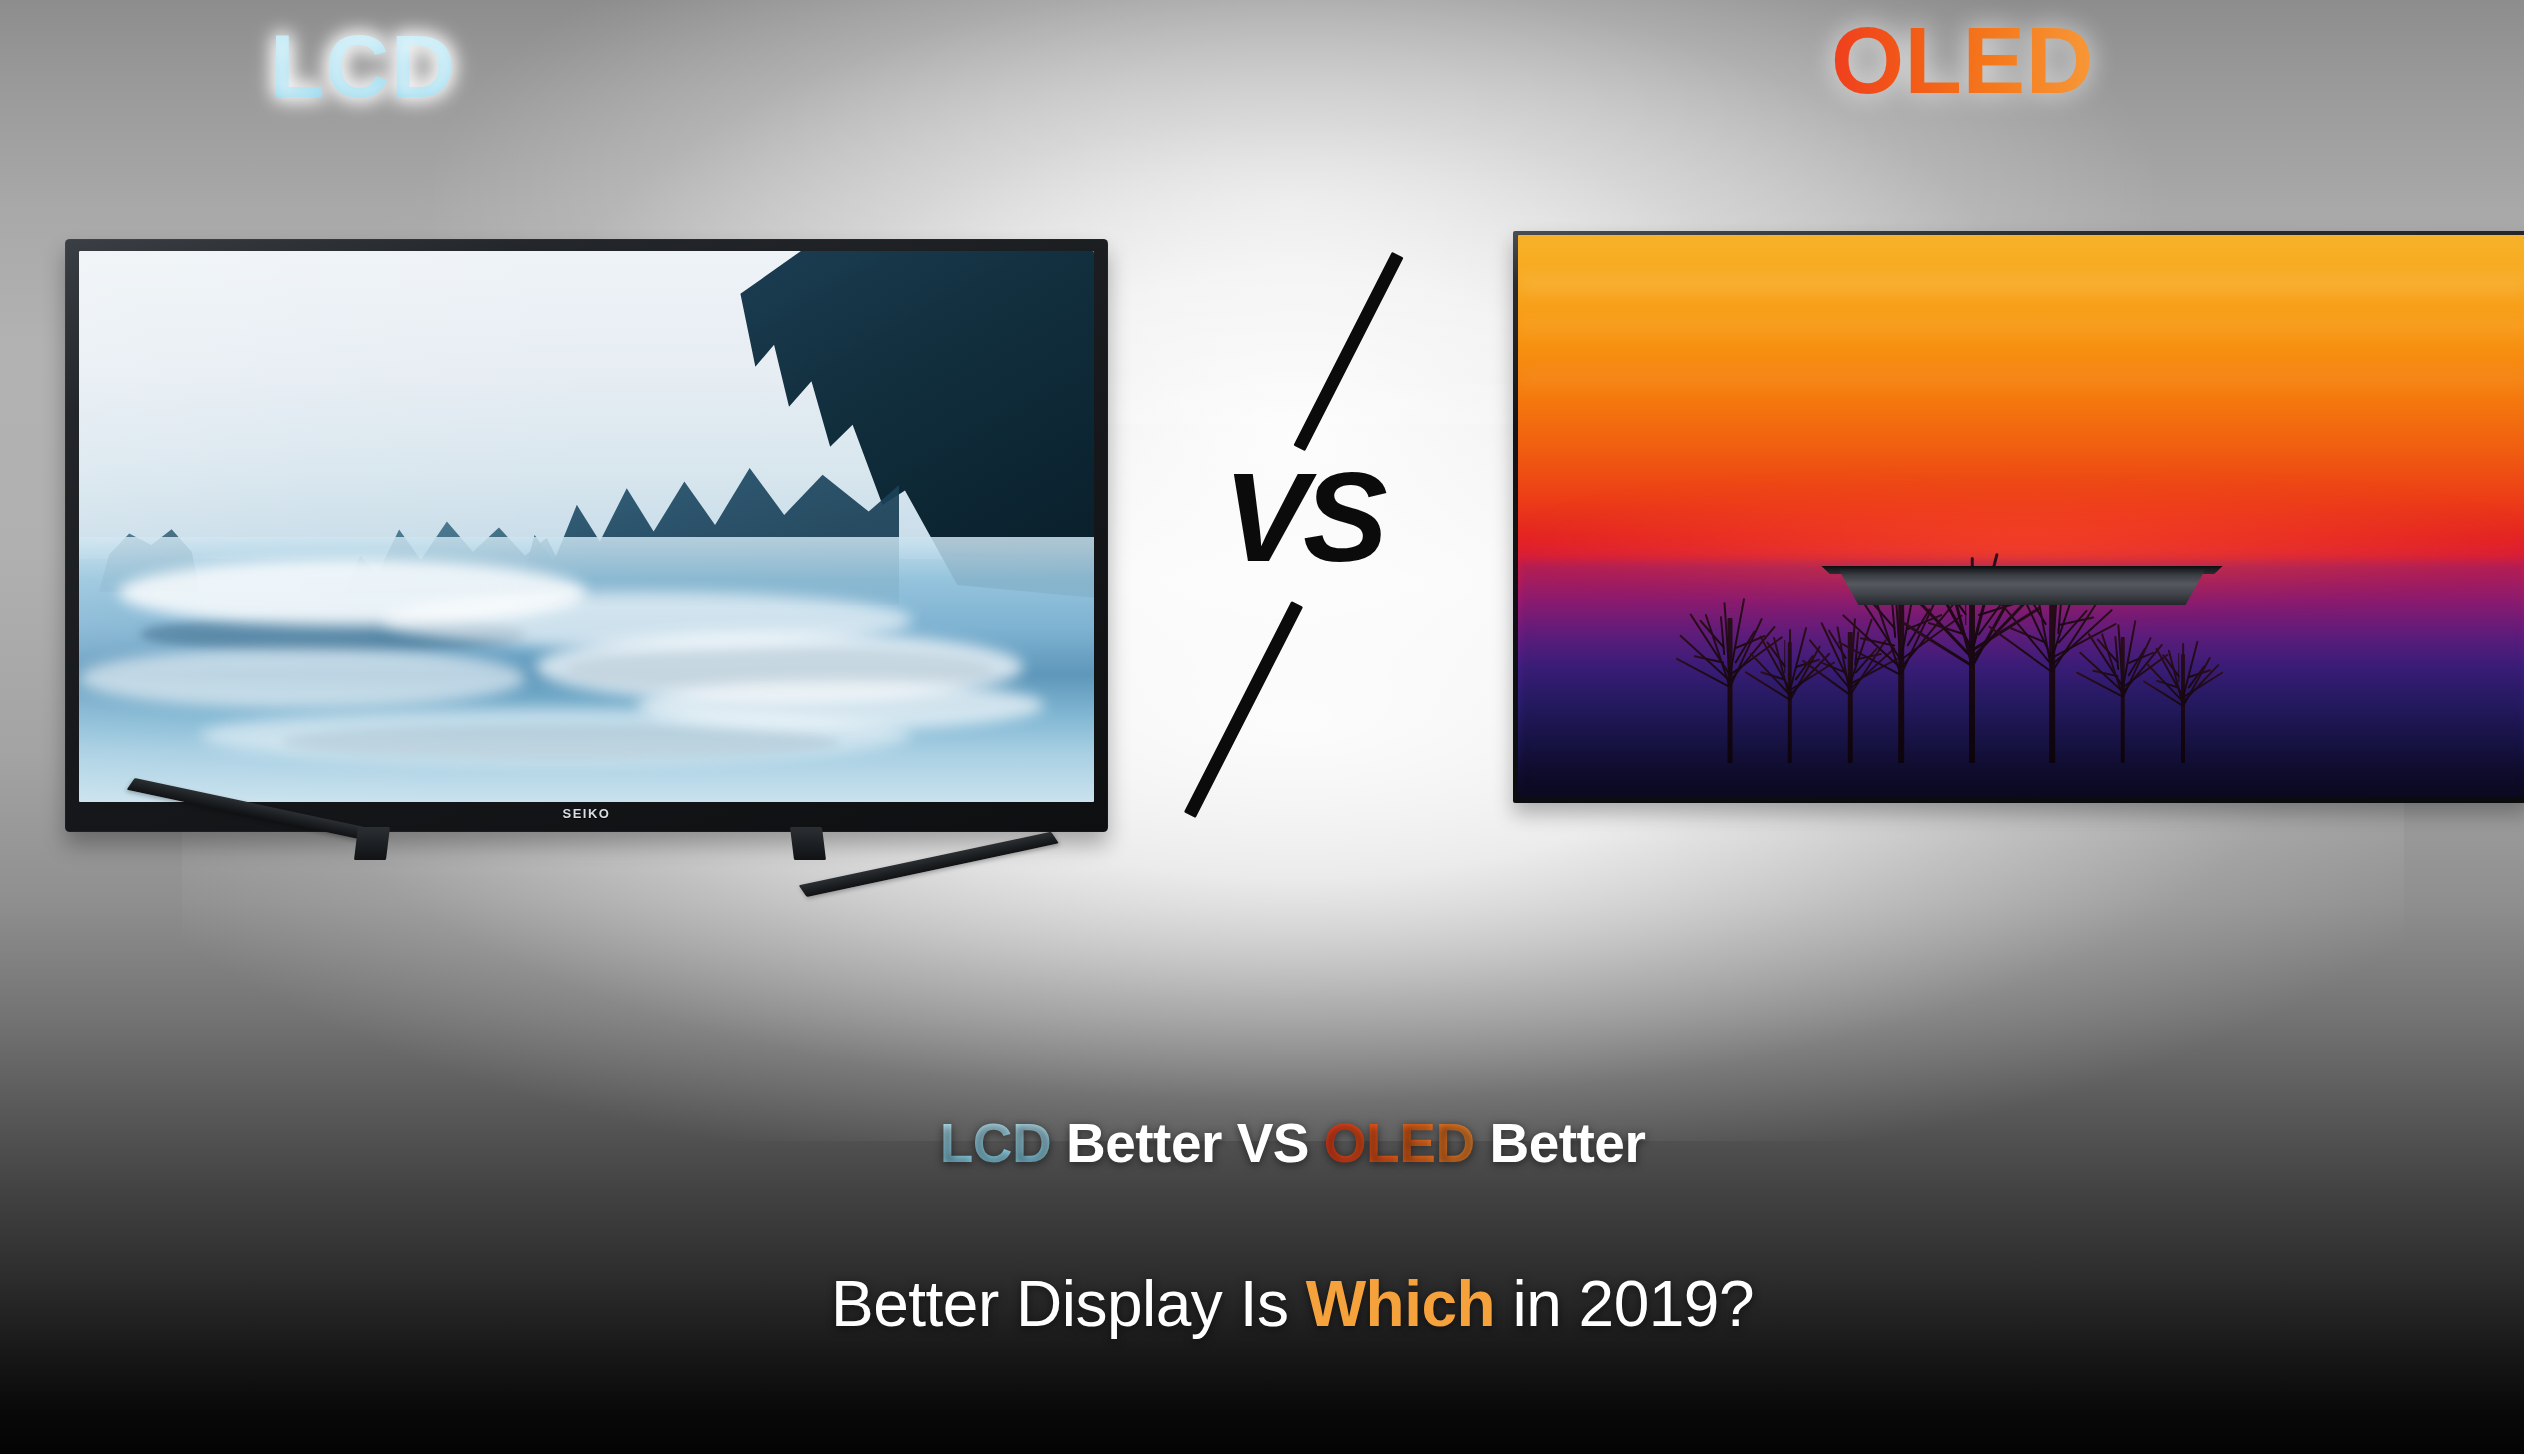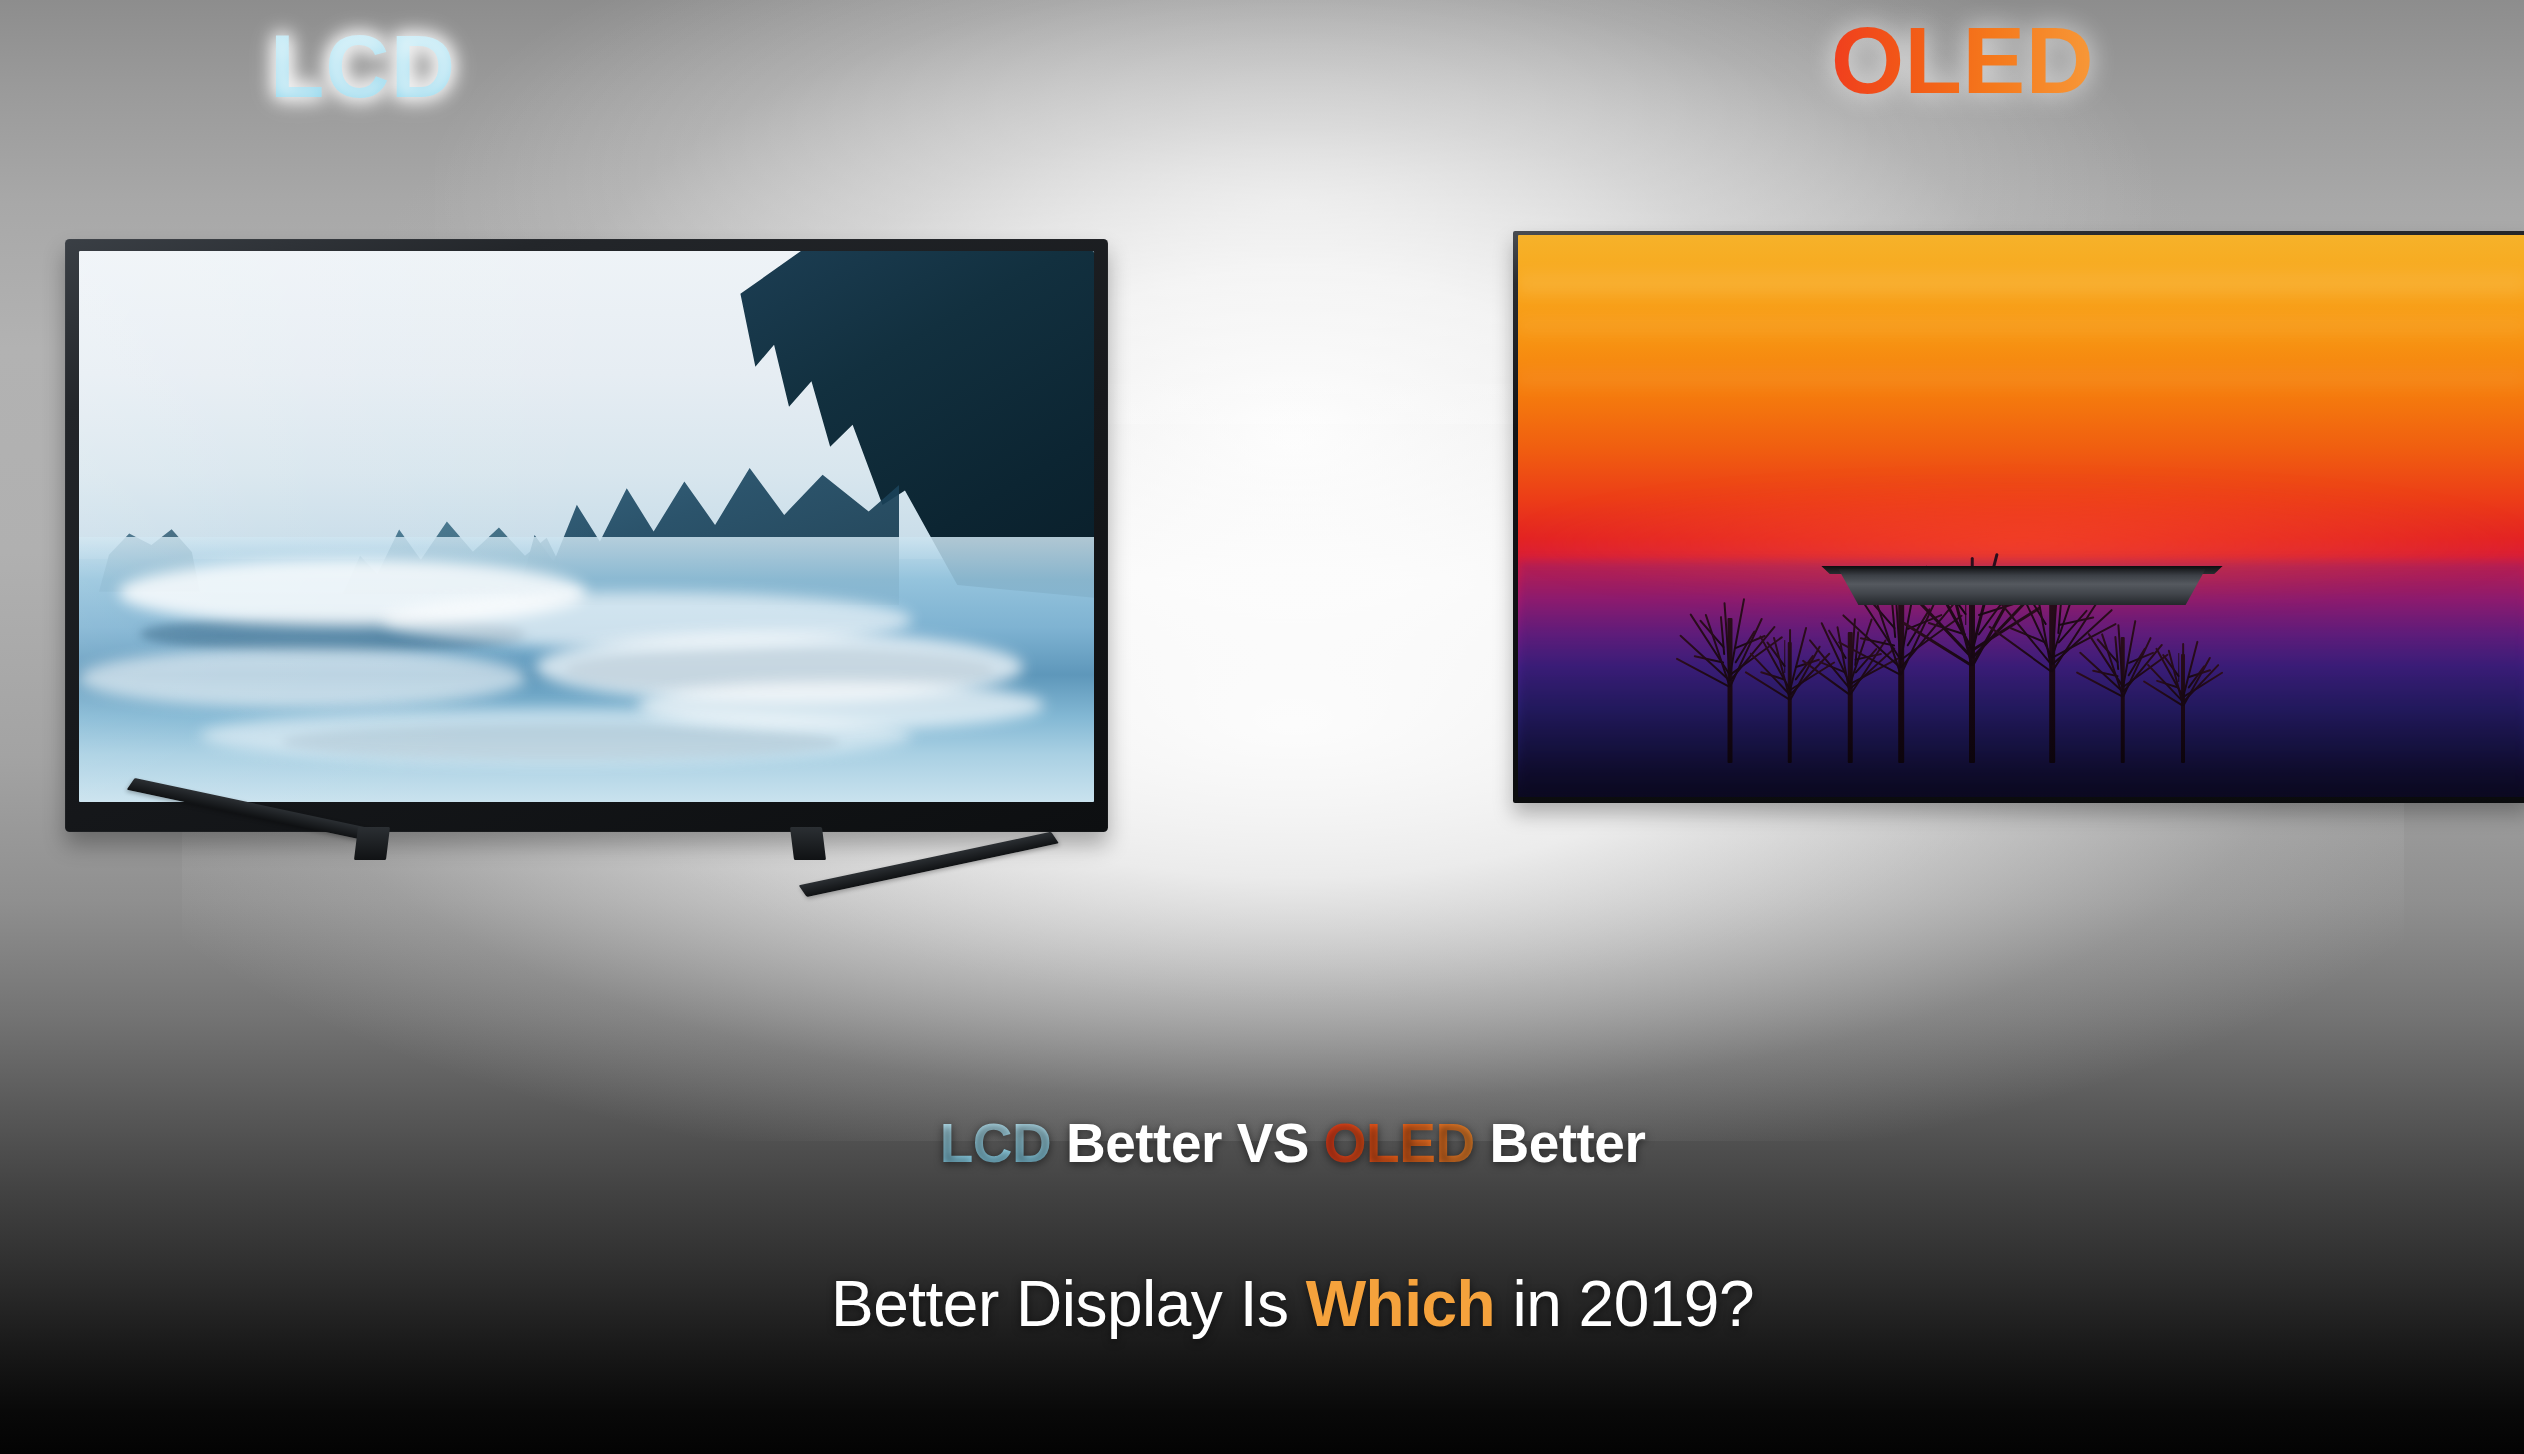--- a/index.html
+++ b/index.html
@@ -291,31 +291,39 @@
       <div class="wave-dark w3"></div>
       <div class="foam f1"></div>
       <div class="foam f2"></div>
       <div class="foam f3"></div>
       <div class="foam f4"></div>
       <div class="foam f5"></div>
       <div class="foam f6"></div>
       <div class="lcd-glare"></div>
     </div>
 
+    <div class="lcd-brandbar">
+      <span class="lcd-brand">SEIKO</span>
+    </div>
 
     <div class="lcd-foot foot-l">
       <div class="leg leg-slant"></div>
       <div class="leg leg-post"></div>
     </div>
     <div class="lcd-foot foot-r">
       <div class="leg leg-slant"></div>
       <div class="leg leg-post"></div>
     </div>
   </div>
 
+  <div class="vs-wrap">
+    <div class="slash-top"></div>
+    <div class="slash-bot"></div>
+    <div class="vs-text">VS</div>
+  </div>
 
   <div class="oled-shadow"></div>
   <div class="oled-tv">
     <div class="oled-frame"></div>
     <div class="oled-screen">
       <div class="sky-band sb1"></div>
       <div class="sky-band sb2"></div>
       <div class="sky-band sb3"></div>
       <div class="horizon-glow"></div>
       <div class="ground-haze"></div>

